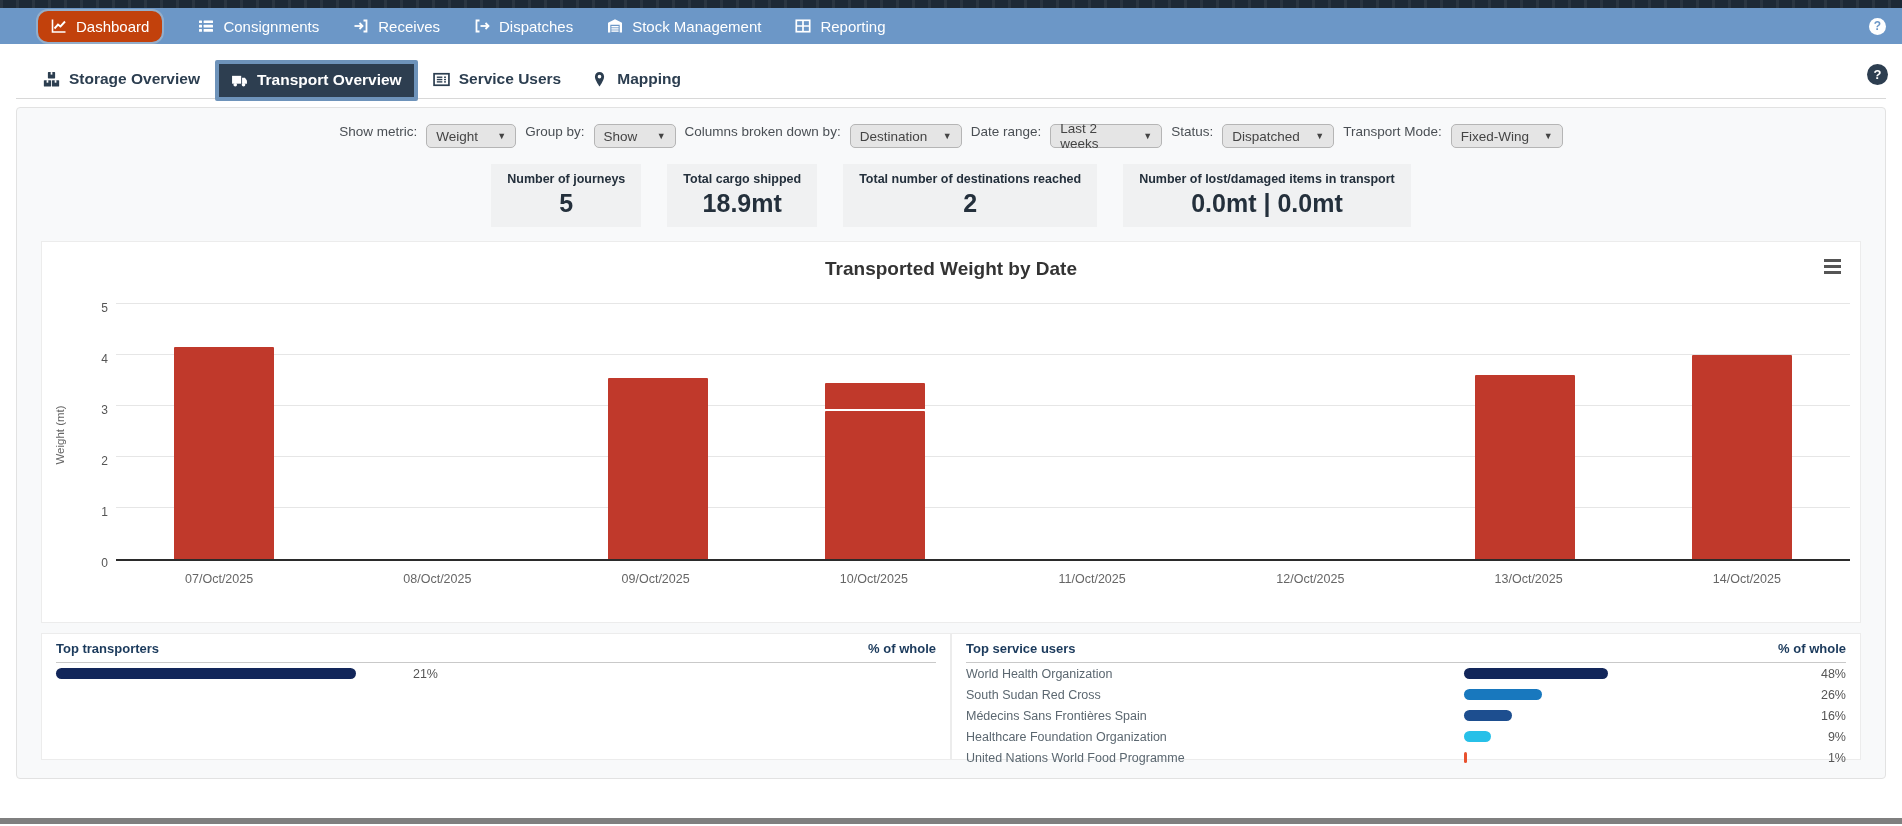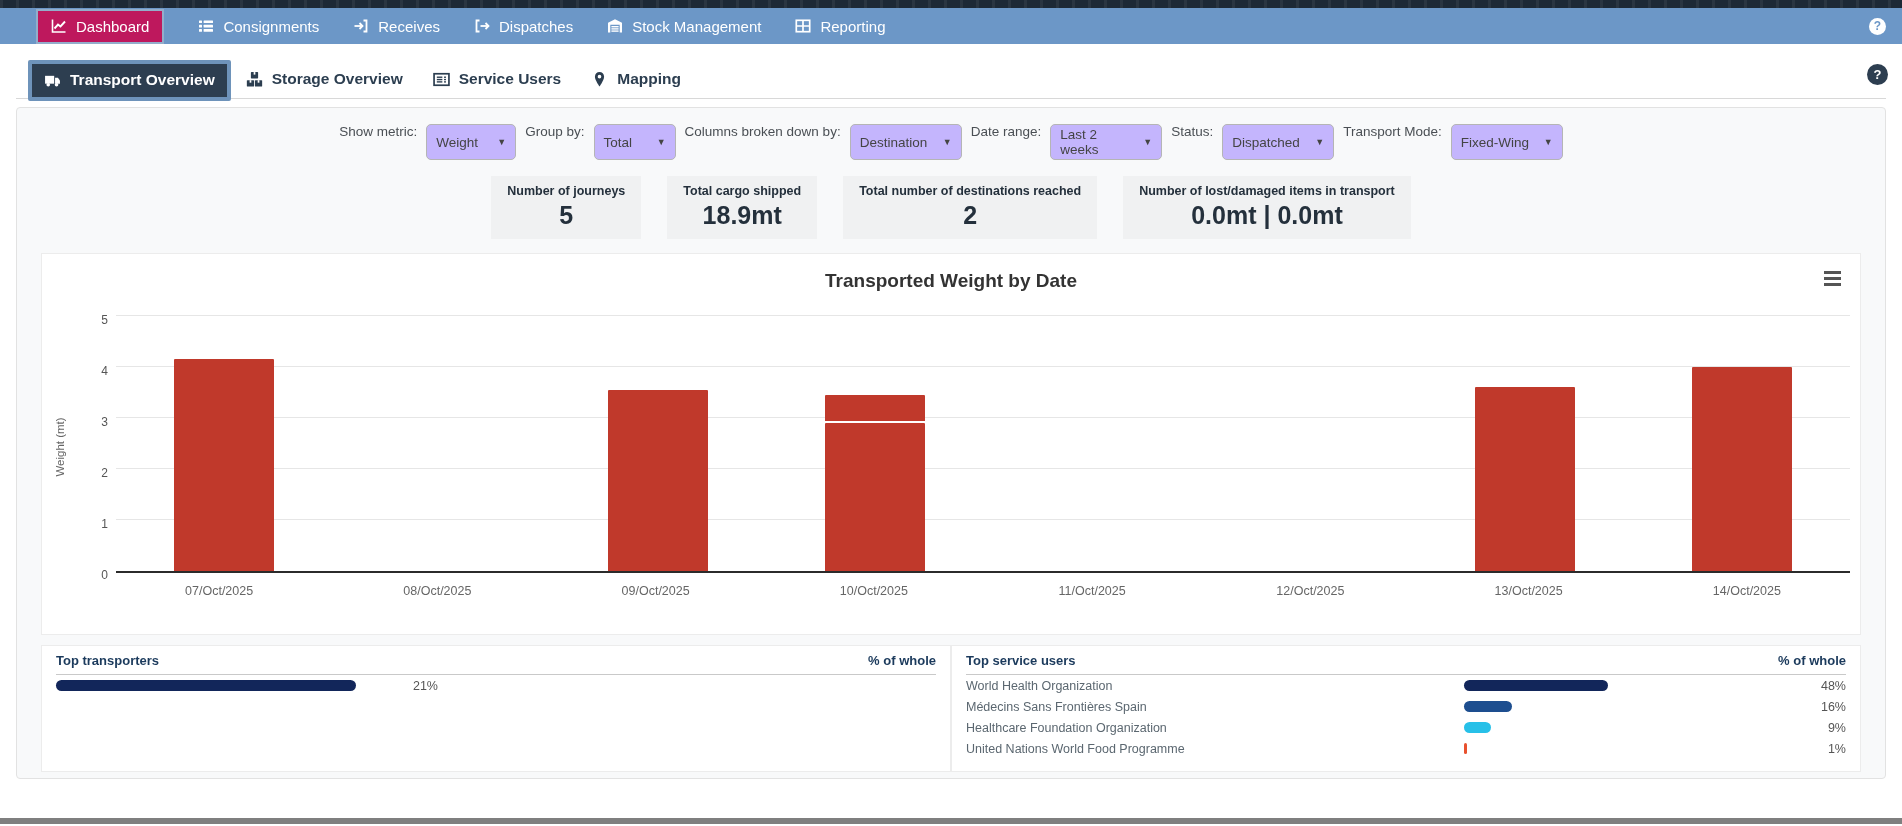--- a/index.html
+++ b/index.html
@@ -9,21 +9,21 @@
 
   
   .top-strip { height:8px; background:#1d2936;
     background-image:repeating-linear-gradient(90deg, rgba(255,255,255,.06) 0 3px, transparent 3px 16px); }
   .navbar { height:36px; background:#6c97c7; display:flex; align-items:center;
     padding-left:36px; gap:34px; }
   .nav-item { display:flex; align-items:center; gap:9px; color:#fff; font-size:15px;
     cursor:pointer; white-space:nowrap; }
   .nav-item .icn { display:flex; width:16px; height:16px; }
   .nav-item .icn svg { width:16px; height:16px; }
-  .nav-item.active { background:#be185d; border:2px solid #93aecb; border-radius:0;
+  .nav-item.active { background:#c2410c; border:2px solid #93aecb; border-radius:12px;
     padding:7px 13px; margin:-6px 0; }
   .nav-help { margin-left:auto; margin-right:16px; width:17px; height:17px; border-radius:50%;
     background:#fff; color:#6c97c7; font-weight:bold; font-size:12px; display:flex;
     align-items:center; justify-content:center; cursor:pointer; }
 
   
   .tabs-row { margin:16px 16px 0; border-bottom:1px solid #d8d8d8; display:flex;
     align-items:flex-end; padding-left:12px; position:relative; }
   .tab { display:flex; align-items:center; gap:9px; padding:9px 15px 10px; font-size:15.5px;
     font-weight:600; color:#2c3e50; cursor:pointer; white-space:nowrap; }
@@ -35,21 +35,21 @@
     display:flex; align-items:center; justify-content:center; cursor:pointer; z-index:5; }
 
   
   .section { margin:8px 16px 0; background:#f8f9fa; border:1px solid #e2e2e2;
     border-radius:4px; height:672px; }
 
   
   .filters { display:flex; justify-content:center; align-items:flex-start; gap:9px;
     padding-top:16px; font-size:13.5px; color:#4a4f54; }
   .f-label { white-space:nowrap; }
-  .select { background:#c4b5fd; border:1px solid #b5b5b5; border-radius:5px; height:36px;
+  .select { background:#e5e5e5; border:1px solid #b5b5b5; border-radius:5px; height:24px;
     display:flex; align-items:center; justify-content:space-between; padding:0 9px;
     color:#444; cursor:pointer; }
   .select .caret { font-size:9px; color:#444; margin-left:10px; }
 
   
   .kpis { display:flex; justify-content:center; align-items:stretch; gap:26px; margin-top:16px; }
   .kpi { background:#f0f1f2; padding:8px 16px 9px; text-align:center; color:#24303c; }
   .kpi .k-label { font-size:12.5px; font-weight:bold; }
   .kpi .k-value { font-size:25px; font-weight:600; margin-top:3px; }
 
@@ -155,45 +155,45 @@
           <path d="M1.3 8h13.4M8 2.3v11.4"></path>
         </svg>
       </span>
       <span>Reporting</span>
     </div>
 
   <div class="nav-help">?</div>
 </div>
 
 <div class="tabs-row">
+    <div class="tab">
+      <span class="icn">
+        <svg viewBox="0 0 16 16" fill="currentColor">
+          <rect x="4.6" y="1" width="6.8" height="6" rx=".6"></rect>
+          <rect x="7.2" y="1" width="1.6" height="2.4" fill="#fff"></rect>
+          <rect x=".8" y="8.6" width="6.8" height="6" rx=".6"></rect>
+          <rect x="3.4" y="8.6" width="1.6" height="2.4" fill="#fff"></rect>
+          <rect x="8.4" y="8.6" width="6.8" height="6" rx=".6"></rect>
+          <rect x="11" y="8.6" width="1.6" height="2.4" fill="#fff"></rect>
+        </svg>
+      </span>
+      <span>Storage Overview</span>
+    </div>
     <div class="tab active">
       <span class="icn">
         <svg viewBox="0 0 16 16" fill="currentColor">
           <path d="M1 3.6h8.6V11H1z"></path>
           <path d="M10.4 5.4h2.7l1.9 2.5V11h-4.6z"></path>
           <circle cx="4" cy="12" r="1.7"></circle>
           <circle cx="4" cy="12" r=".7" fill="#fff"></circle>
           <circle cx="11.8" cy="12" r="1.7"></circle>
           <circle cx="11.8" cy="12" r=".7" fill="#fff"></circle>
         </svg>
       </span>
       <span>Transport Overview</span>
-    </div>
-    <div class="tab">
-      <span class="icn">
-        <svg viewBox="0 0 16 16" fill="currentColor">
-          <rect x="4.6" y="1" width="6.8" height="6" rx=".6"></rect>
-          <rect x="7.2" y="1" width="1.6" height="2.4" fill="#fff"></rect>
-          <rect x=".8" y="8.6" width="6.8" height="6" rx=".6"></rect>
-          <rect x="3.4" y="8.6" width="1.6" height="2.4" fill="#fff"></rect>
-          <rect x="8.4" y="8.6" width="6.8" height="6" rx=".6"></rect>
-          <rect x="11" y="8.6" width="1.6" height="2.4" fill="#fff"></rect>
-        </svg>
-      </span>
-      <span>Storage Overview</span>
     </div>
     <div class="tab">
       <span class="icn">
         <svg viewBox="0 0 16 16">
           <rect x="1" y="2.6" width="14" height="10.8" fill="none" stroke="currentColor" stroke-width="1.6"></rect>
           <g fill="currentColor">
             <rect x="3.6" y="5.2" width="5.2" height="1.3"></rect>
             <rect x="3.6" y="7.4" width="5.2" height="1.3"></rect>
             <rect x="3.6" y="9.6" width="5.2" height="1.3"></rect>
             <rect x="10.4" y="5.2" width="1.8" height="1.3"></rect>
@@ -219,21 +219,21 @@
 <div class="section">
 
   <div class="filters">
       <span class="f-label">Show metric:</span>
       <div class="select" style="width: 90px;">
         <span>Weight</span>
         <span class="caret">▼</span>
       </div>
       <span class="f-label">Group by:</span>
       <div class="select" style="width: 82px;">
-        <span>Total</span>
+        <span>Show</span>
         <span class="caret">▼</span>
       </div>
       <span class="f-label">Columns broken down by:</span>
       <div class="select" style="width: 112px;">
         <span>Destination</span>
         <span class="caret">▼</span>
       </div>
       <span class="f-label">Date range:</span>
       <div class="select" style="width: 112px;">
         <span>Last 2 weeks</span>
@@ -363,20 +363,27 @@
       </div>
       <div class="panel-rows">
           <div class="p-row">
             <span class="p-name">World Health Organization</span>
             <span class="p-barzone">
               <span class="p-pill" style="width: 144px; background: rgb(18, 38, 90);"></span>
             </span>
             <span class="p-pct">48%</span>
           </div>
           <div class="p-row">
+            <span class="p-name">South Sudan Red Cross</span>
+            <span class="p-barzone">
+              <span class="p-pill" style="width: 78px; background: rgb(24, 120, 190);"></span>
+            </span>
+            <span class="p-pct">26%</span>
+          </div>
+          <div class="p-row">
             <span class="p-name">Médecins Sans Frontières Spain</span>
             <span class="p-barzone">
               <span class="p-pill" style="width: 48px; background: rgb(29, 78, 143);"></span>
             </span>
             <span class="p-pct">16%</span>
           </div>
           <div class="p-row">
             <span class="p-name">Healthcare Foundation Organization</span>
             <span class="p-barzone">
               <span class="p-pill" style="width: 27px; background: rgb(39, 192, 232);"></span>

